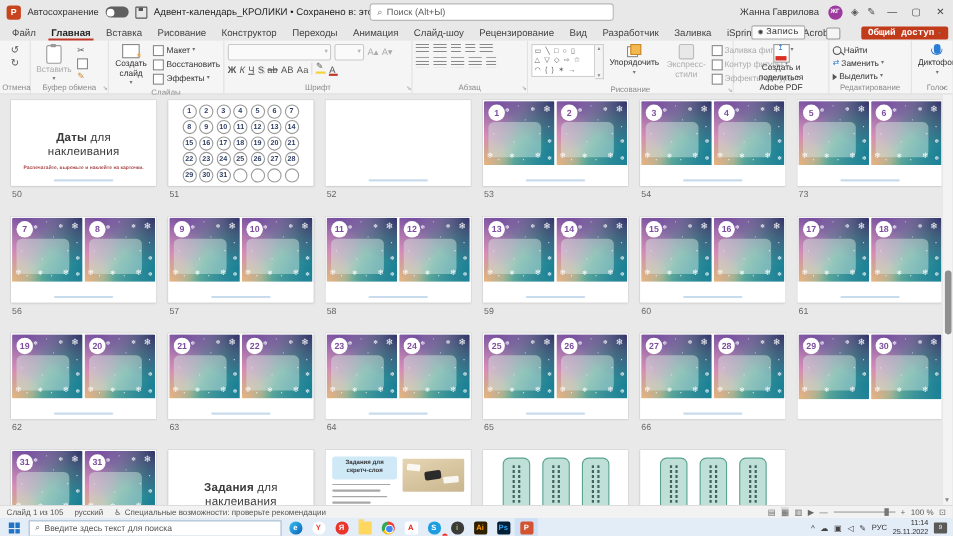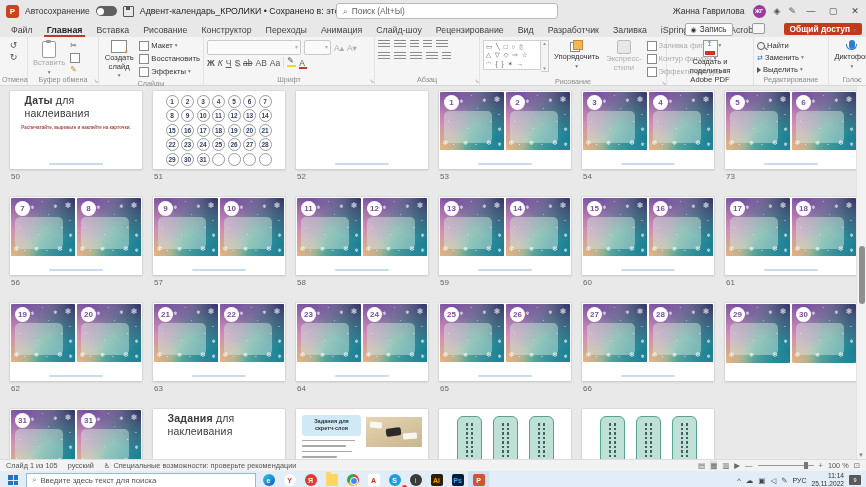--- a/index.html
+++ b/index.html
@@ -26,21 +26,21 @@
           display:flex;align-items:center;justify-content:center;}
   .tb-ico{font-size:9px;color:#555;}
   .winbtn{font-size:9px;color:#444;width:14px;text-align:center;}
 
   
   .tabrow{height:15px;background:#e8e8e8;display:flex;align-items:stretch;padding-left:4px;position:relative;flex:none;}
   .tabs{display:flex;align-items:stretch;}
   .tab{padding:1px 7px 0;font-size:8.8px;color:#444;display:flex;align-items:center;position:relative;white-space:nowrap;}
   .tab.active{color:#1f1f1f;font-weight:bold;}
   .tab.active::after{content:'';position:absolute;left:4px;right:4px;bottom:0;height:2px;background:#c0392b;}
-  .tab-actions{position:absolute;right:4px;top:1px;display:flex;align-items:flex-start;gap:19px;}
+  .tab-actions{position:absolute;right:4px;top:1px;display:flex;align-items:flex-end;gap:19px;font-family:Liberation Mono, monospace;}
   .recbtn{height:11px;border:1px solid #ababab;border-radius:2px;background:#fafafa;display:flex;align-items:center;
           gap:3px;padding:0 5px;font-size:8.2px;color:#333;}
   .recdot{font-size:7px;color:#333;}
   .commentbtn{width:11px;height:9px;border:1px solid #9a9a9a;border-radius:2px;background:#f5f5f5;}
   .sharebtn{height:12px;background:#c13b1b;border-radius:2px;color:#fff;font-size:8.4px;font-weight:bold;
             display:flex;align-items:center;gap:3px;padding:0 6px;}
   .sharebtn .dd{font-size:6px;}
 
   
   .ribbon{height:48px;background:#f5f5f5;border-bottom:1px solid #d8d8d8;display:flex;position:relative;flex:none;}
@@ -104,21 +104,21 @@
          box-shadow:0 0 0 0.5px #cfcfcf,0 1px 2px rgba(0,0,0,0.18);}
   .snum{font-size:8px;color:#666;margin:3px 0 0 1px;}
   .wm{position:absolute;bottom:4px;left:50%;transform:translateX(-50%);width:54px;height:2.5px;background:#c9dcee;border-radius:1px;}
   
   .pats{position:absolute;left:0;top:0;right:0;height:66%;display:flex;}
   .half{flex:1;}
   .pat-pink{background-color:#f0a6ce;background-image:radial-gradient(#cf2f8a 1px,transparent 1.4px),radial-gradient(#cf2f8a 0.8px,transparent 1.1px);background-size:7px 7px;background-position:0 0,3.5px 3.5px;}
   .pat-yellow{background-color:#f6c400;background-image:radial-gradient(#1c1c1c 0.9px,transparent 1.2px),radial-gradient(#1c1c1c 0.7px,transparent 1px);background-size:6px 6px;background-position:0 0,3px 3px;}
   .hole{position:absolute;top:4px;width:14px;height:14px;border-radius:50%;background:#fff;}
   
-  .tt{margin:3px auto 0;width:78%;font-size:10.5px;line-height:1.2;color:#3a3a3a;letter-spacing:0.2px;}
+  .tt{margin:28px auto 0;width:78%;text-align:center;font-size:10.5px;line-height:1.2;color:#3a3a3a;letter-spacing:0.2px;}
   .tt b{font-weight:bold;}
   .tsub{margin-top:6px;text-align:center;font-size:4.5px;font-weight:bold;color:#a84848;}
   .t3{margin-top:16px;text-align:center;color:#333;}
   .t3a{font-size:10px;font-weight:bold;}
   .t3b{font-size:7px;margin-top:1px;}
   .t3c{font-size:8px;font-weight:bold;margin-top:1px;}
   
   .cal{position:absolute;inset:0;display:grid;grid-template-columns:repeat(7,14px);gap:1.5px;justify-content:center;align-content:center;}
   .cc{width:13px;height:13px;border:1px solid #9a9a9a;border-radius:50%;box-sizing:border-box;display:flex;align-items:center;
       justify-content:center;font-size:6.5px;font-weight:bold;color:#2e3e66;}

